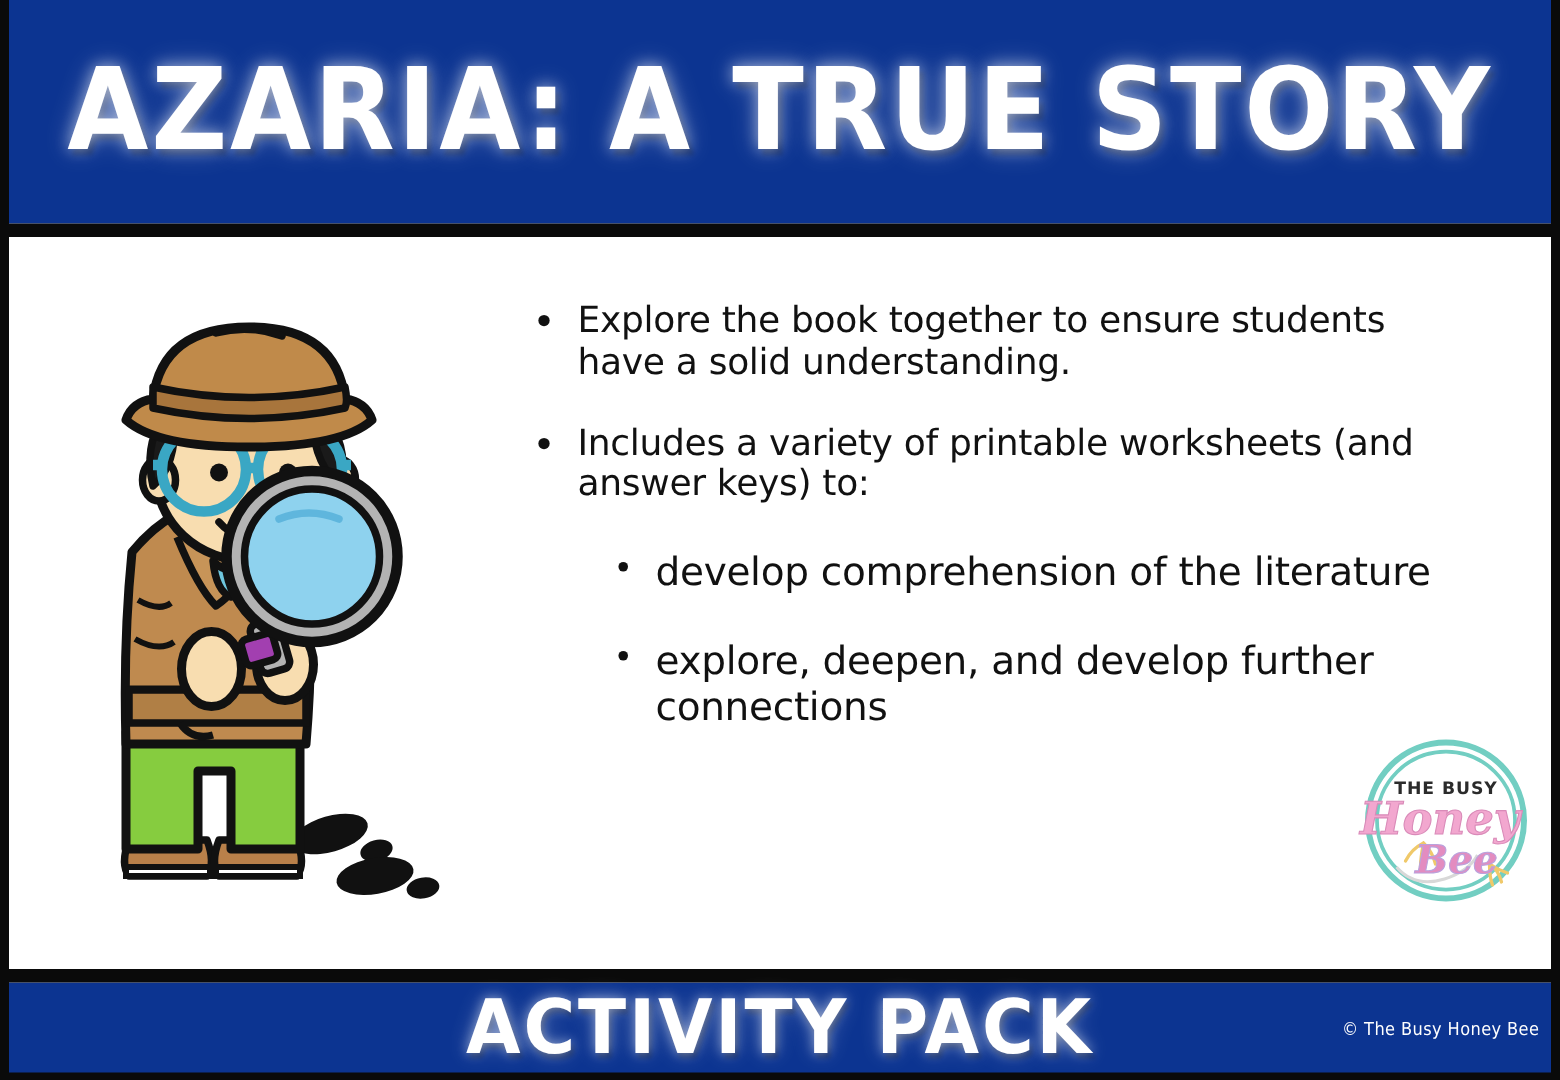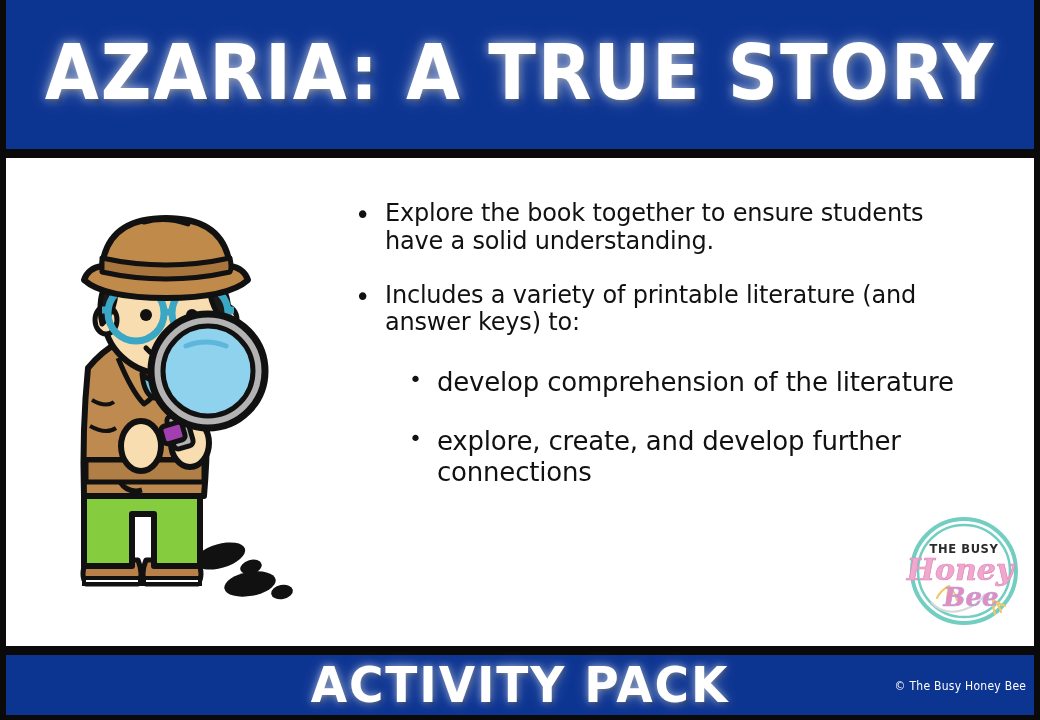--- a/index.html
+++ b/index.html
@@ -210,21 +210,21 @@
     width: 270px;
     height: 420px;
     z-index: 20;
   }
   .detective svg { display: block; width: 100%; height: 100%; }
 
   
   .logo-badge {
     position: absolute;
     left: 905px;
-    top: 512px;
+    top: 488px;
     width: 118px;
     height: 118px;
     z-index: 25;
   }
   .logo-badge svg { display: block; width: 100%; height: 100%; }
 </style>
 </head>
 <body>
 
 <div class="poster">
@@ -322,31 +322,31 @@
 
   <div class="bullet-list">
 
     <div class="bullet">
       <span class="bullet-dot">•</span>
       <span class="bullet-text">Explore the book together to ensure students have a solid understanding.</span>
     </div>
 
     <div class="bullet">
       <span class="bullet-dot">•</span>
-      <span class="bullet-text">Includes a variety of printable literature (and answer keys) to:</span>
+      <span class="bullet-text">Includes a variety of printable worksheets (and answer keys) to:</span>
     </div>
 
     <div class="sub-list">
       <div class="bullet">
         <span class="bullet-dot">•</span>
         <span class="bullet-text">develop comprehension of the literature</span>
       </div>
       <div class="bullet">
         <span class="bullet-dot">•</span>
-        <span class="bullet-text">explore, create, and develop further connections</span>
+        <span class="bullet-text">explore, deepen, and develop further connections</span>
       </div>
     </div>
   </div>
 
   <div class="logo-badge">
     <svg viewBox="0 0 118 118" xmlns="http://www.w3.org/2000/svg">
       <circle cx="59" cy="59" r="57" fill="#ffffff"></circle>
       <circle cx="59" cy="59" r="52" fill="none" stroke="#72cec2" stroke-width="4"></circle>
       <circle cx="59" cy="59" r="46" fill="none" stroke="#72cec2" stroke-width="2.5"></circle>
 

